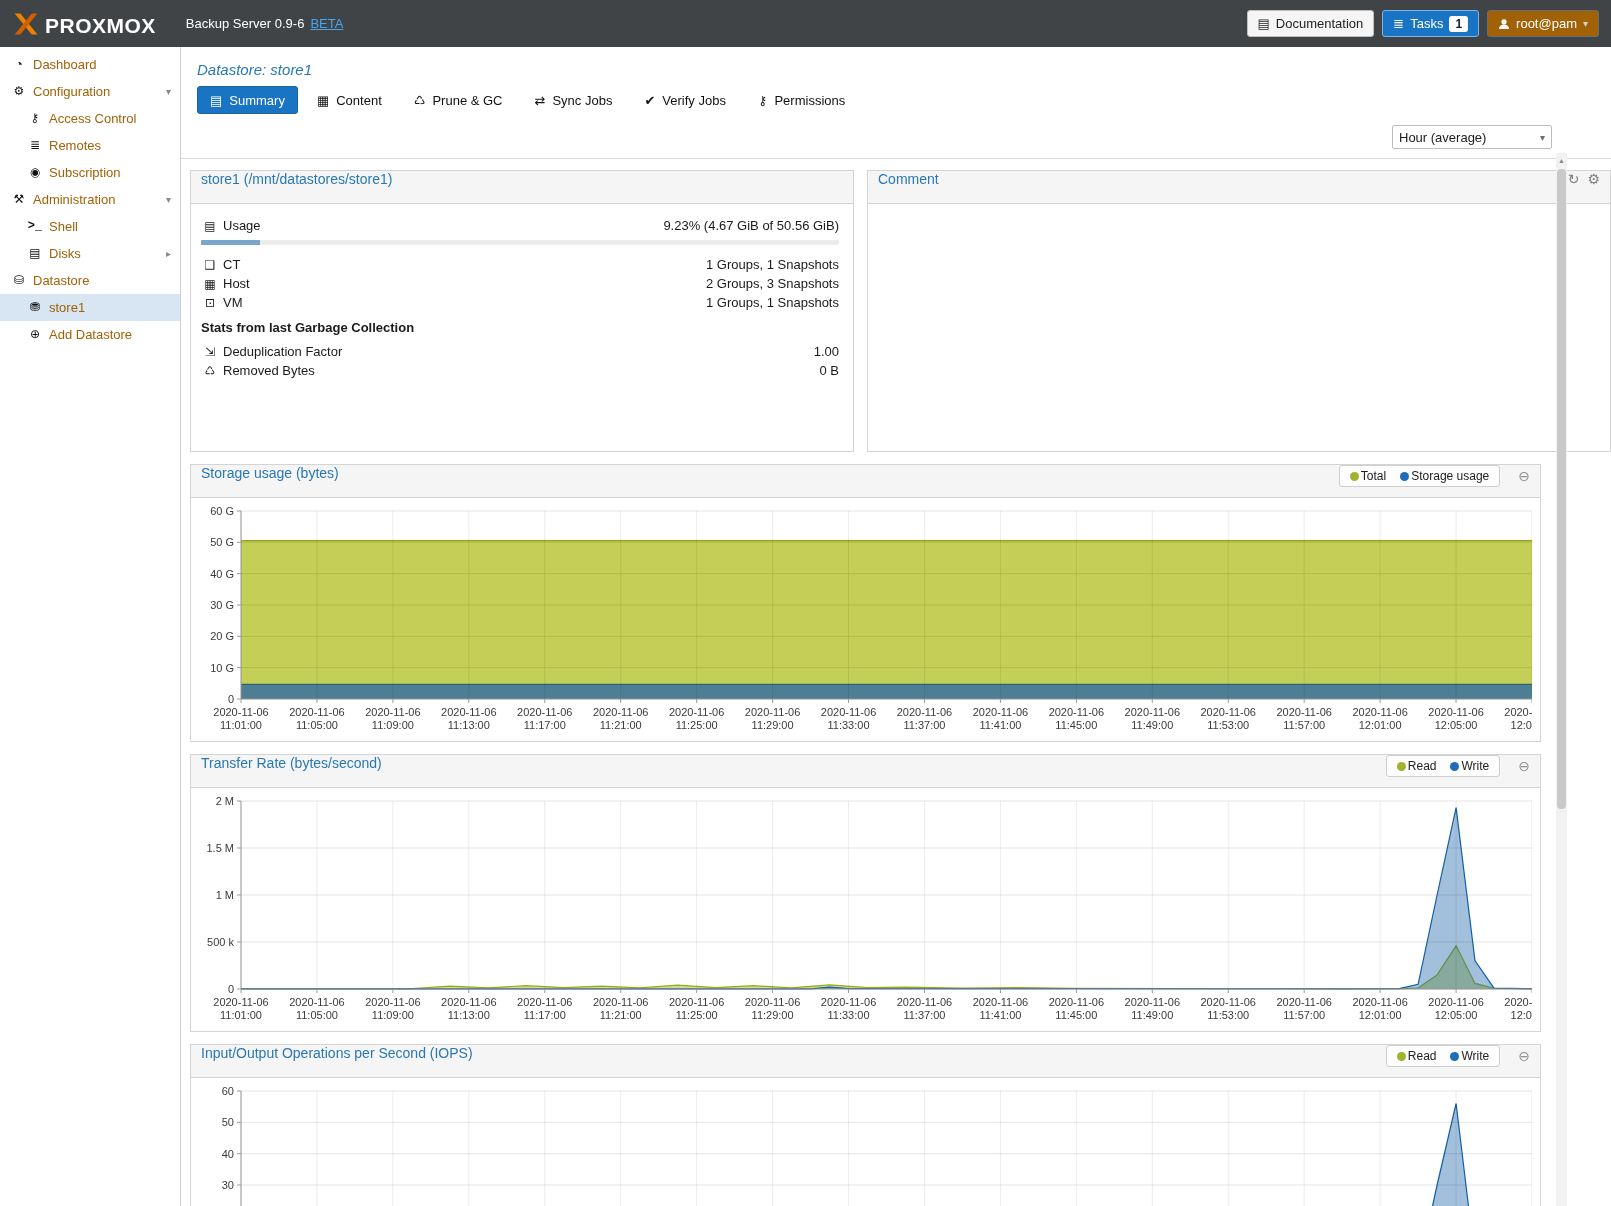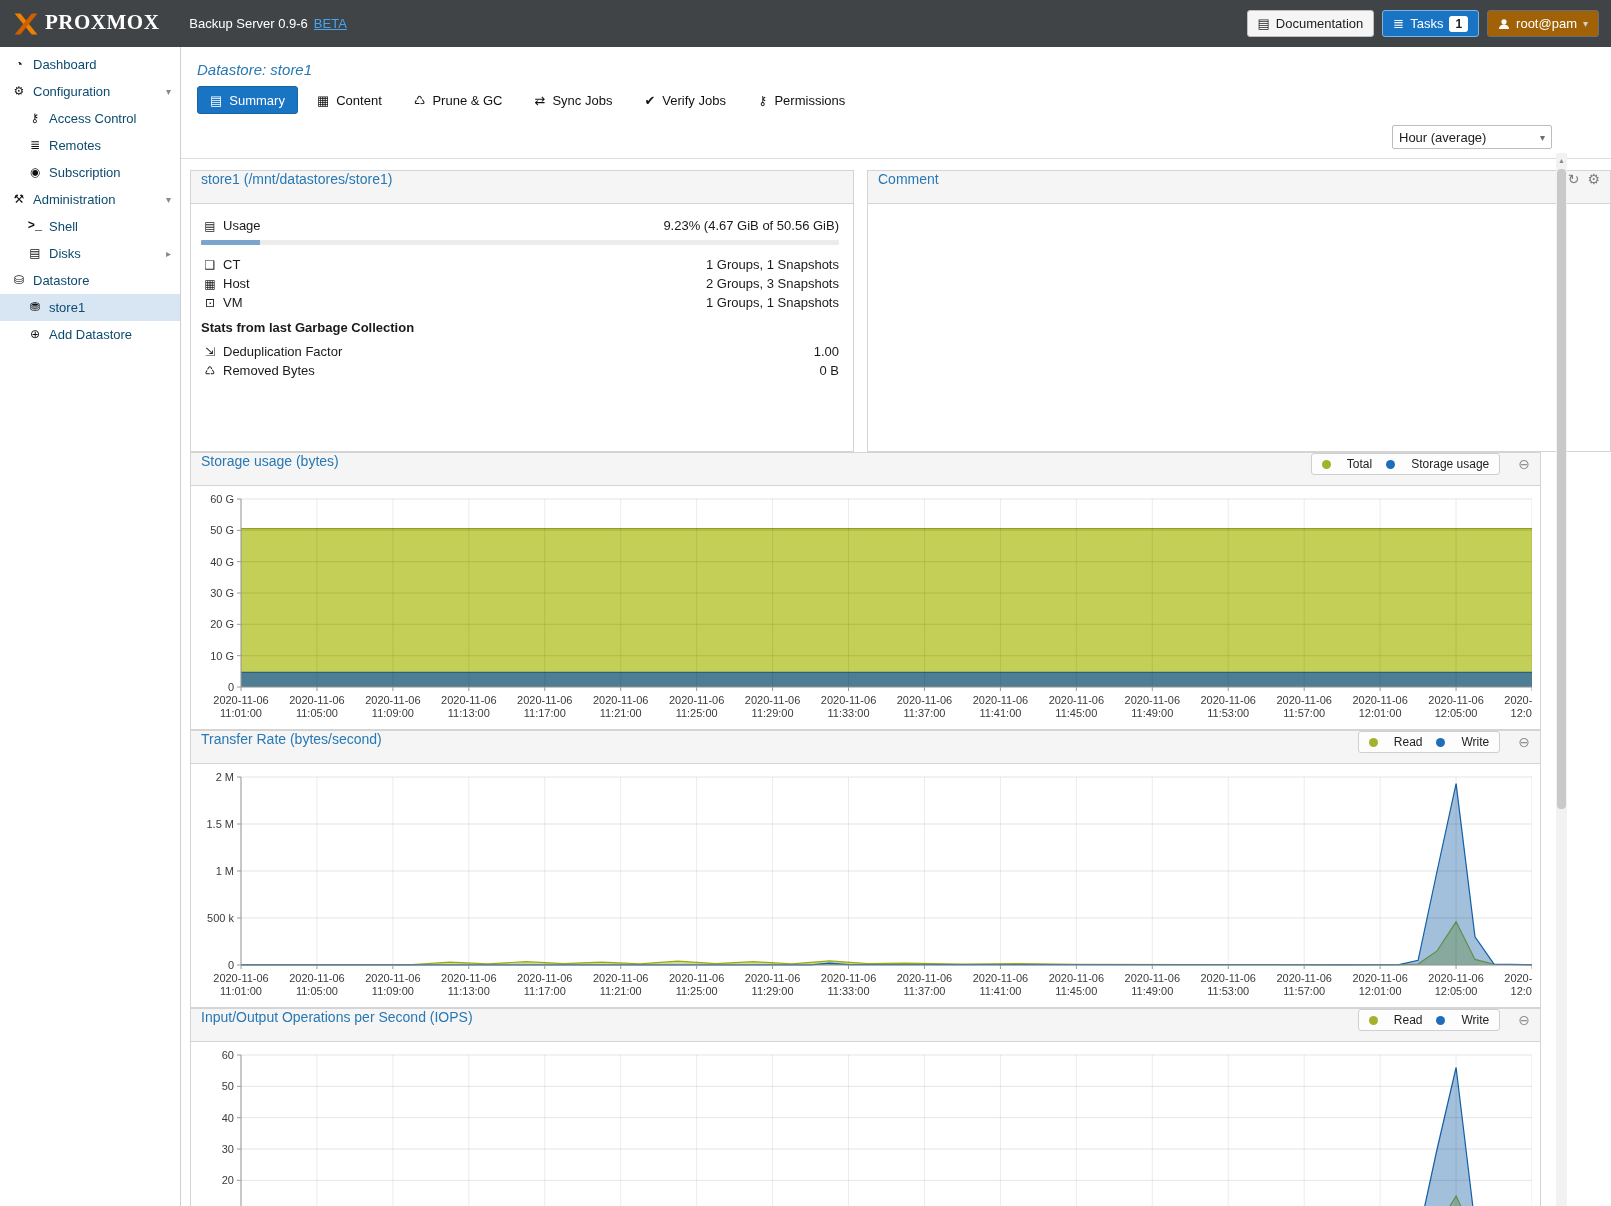--- a/index.html
+++ b/index.html
@@ -2,21 +2,21 @@
 <html><head>
 <meta charset="utf-8">
 <style>
   * { margin:0; padding:0; box-sizing:border-box; }
   html,body { width:1611px; height:1206px; overflow:hidden; background:#fff;
     font-family:"Liberation Sans","DejaVu Sans",sans-serif; font-size:13px; color:#1a1a1a; }
 
   
   .topbar { position:absolute; left:0; top:0; width:1611px; height:47px; background:#414447;
     display:flex; align-items:center; padding:0 12px; z-index:10; }
-  .logo-wrap { display:flex; align-items:flex-start;font-family:Liberation Serif, serif; }
+  .logo-wrap { display:flex; align-items:flex-end; }
   .brand { color:#fff; font-weight:900; font-size:21px; letter-spacing:.5px; margin-left:5px; }
   .product { color:#fff; font-size:13px; margin-left:30px; }
   .beta-link { color:#46a4f0; font-size:13px; margin-left:6px; text-decoration:underline; cursor:pointer; }
   .top-actions { margin-left:auto; display:flex; align-items:center; gap:8px; }
   .tb-btn { display:flex; align-items:center; gap:6px; height:27px; padding:0 10px; border-radius:3px;
     font-size:13px; cursor:pointer; border:1px solid transparent; }
   .tb-btn .ic { font-size:13px; line-height:1; }
   .btn-doc { background:#f5f5f5; color:#222; border-color:#bfbfbf; }
   .btn-tasks { background:#1a74c4; color:#fff; border-color:#7db4e4; }
   .badge { background:#fff; color:#1a1a1a; border-radius:3px; font-size:12px; padding:1px 6px; font-weight:bold; }
@@ -24,21 +24,21 @@
   .btn-user .chev { font-size:10px; color:#cfcfcf; }
 
   
   .sidebar { position:absolute; left:0; top:47px; width:181px; bottom:0; background:#fff;
     border-right:1px solid #cfcfcf; padding-top:4px; }
   .side-item { position:relative; height:27px; line-height:27px; cursor:pointer; white-space:nowrap;
     display:flex; align-items:center; }
   .side-item.selected { background:#d8e5f2; }
   .side-item .icon { display:inline-block; width:18px; text-align:center; font-size:12px; color:#111;
     margin-right:5px; flex:0 0 18px; }
-  .side-item .lbl { font-size:13px; color:#0c4a6e; }
+  .side-item .lbl { font-size:13px; color:#a16207; }
   .side-item .expander { position:absolute; right:9px; color:#8a8a8a; font-size:10px; }
   .shell-glyph { font-family:"Liberation Mono","DejaVu Sans Mono",monospace; font-size:10px; font-weight:bold; }
 
   
   .main { position:absolute; left:181px; top:47px; right:0; bottom:0; background:#fff; }
   .page-title { padding:14px 0 6px 16px; font-size:15px; color:#2878b4;font-style:italic; }
   .tabbar { display:flex; gap:6px; padding:2px 0 0 16px; }
   .tab { display:flex; align-items:center; gap:7px; height:28px; padding:0 12px; border-radius:3px;
     font-size:13px; color:#111; cursor:pointer; background:transparent; border:1px solid transparent; }
   .tab .ic { font-size:13px; }
@@ -64,25 +64,25 @@
   .stat-row { display:flex; align-items:center; height:19px; font-size:13px; }
   .stat-row .icon { display:inline-block; width:18px; text-align:center; font-size:12px; margin-right:4px; flex:0 0 18px; }
   .stat-row .val { margin-left:auto; }
   .progress { height:5px; background:#ececec; border-radius:1px; margin:5px 0 10px 0; overflow:hidden; }
   .progress .fill { height:100%; background:#7ca5cc; }
   .section-title { font-weight:bold; font-size:13px; margin:8px 0 7px 0; }
 
   .comment-panel { flex:1; height:282px; display:flex; flex-direction:column; }
   .comment-body { flex:1; }
 
-  .chart-panel { width:1351px; }
+  .chart-panel { margin-top:12px; width:1351px; }
   .chart-body { padding:3px 8px 3px 8px; overflow:hidden; }
   .legend-box { display:flex; align-items:center; gap:14px; border:1px solid #cfcfcf; border-radius:3px;
     padding:3px 10px; background:#fdfdfd; }
-  .legend-item { display:flex; align-items:center; gap:16px; font-size:12px; color:#222; cursor:pointer; }
+  .legend-item { display:flex; align-items:center; gap:2px; font-size:12px; color:#222; cursor:pointer; }
   .legend-dot { width:9px; height:9px; border-radius:50%; display:inline-block; }
   .collapse-ico { margin-left:10px; color:#8f8f8f; font-size:14px; cursor:pointer; }
 
   
   .scrollbar { position:absolute; left:1375px; top:106px; bottom:0; width:11px; background:#f2f2f2; }
   .scroll-up { height:14px; display:flex; align-items:center; justify-content:center; font-size:7px;
     color:#8a8a8a; cursor:pointer; }
   .scroll-thumb { position:absolute; left:1px; right:1px; top:16px; height:640px; background:#c9c9c9;
     border-radius:4px; cursor:pointer; }
 

